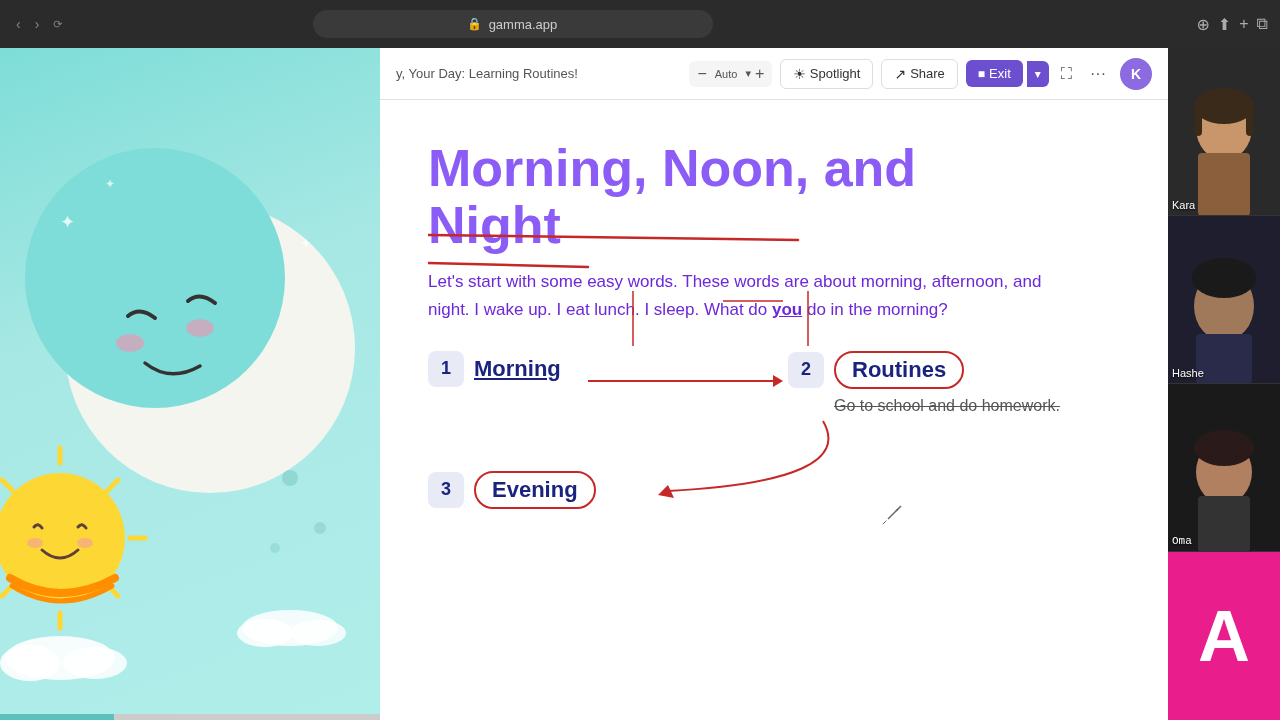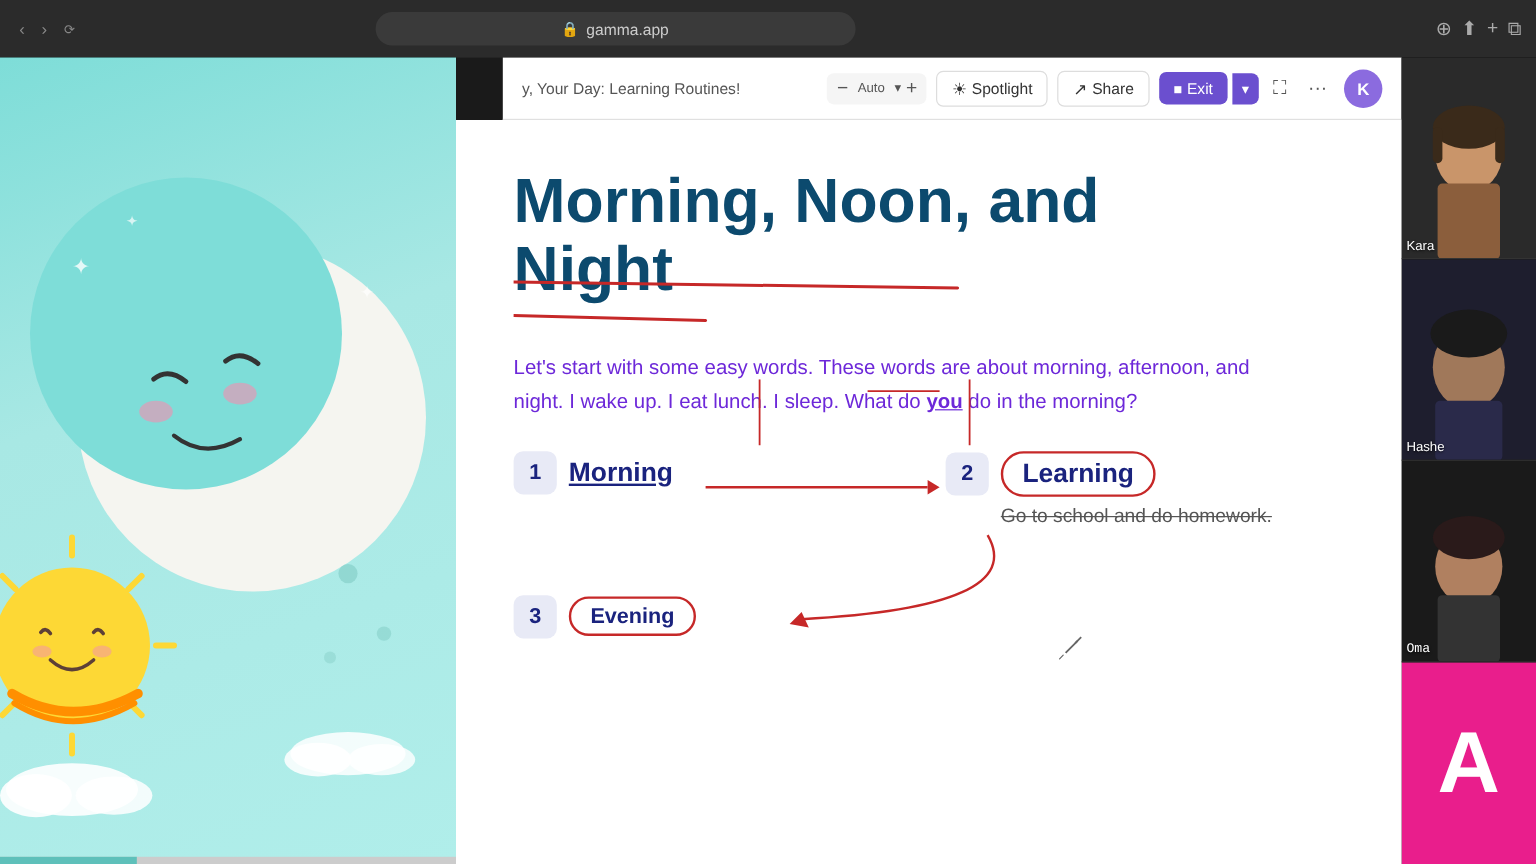--- a/index.html
+++ b/index.html
@@ -61,21 +61,20 @@
 
     
     .toolbar {
       height: 52px;
       background: #fff;
       display: flex;
       align-items: center;
       padding: 0 16px;
       gap: 8px;
       border-bottom: 1px solid #e0e0e0;
-      margin-left: 39px;
     }
     .toolbar-title {
       font-size: 13px;
       color: #444;
       flex: 1;
     }
     .toolbar-controls {
       display: flex;
       align-items: center;
       gap: 8px;
@@ -147,23 +146,23 @@
       flex: 1;
       background: #fff;
       padding: 40px 48px 32px 48px;
       overflow: hidden;
       position: relative;
     }
 
     .slide-title {
       font-size: 52px;
       font-weight: 800;
-      color: #0c4a6e;
+      color: #8b5cf6;
       line-height: 1.1;
-      margin-bottom: 39px;
+      margin-bottom: 14px;
       position: relative;
     }
 
     .slide-body {
       font-size: 17px;
       color: #6d28d9;
       line-height: 1.6;
       margin-bottom: 28px;
       max-width: 640px;
     }
@@ -431,31 +430,31 @@
         <div class="item-card" style="left:0;top:0;">
           <div class="item-header">
             <div class="item-number">1</div>
             <span class="item-title">Morning</span>
           </div>
         </div>
 
         <div class="item-card" style="left:360px;top:0;">
           <div class="item-header">
             <div class="item-number">2</div>
-            <span class="afternoon-box" style="font-size:22px;font-weight:bold;color:#1a237e;">Learning</span>
+            <span class="afternoon-box" style="font-size:22px;font-weight:bold;color:#1a237e;">Routines</span>
           </div>
           <div class="item-desc" style="padding-left:46px;">
             <span style="text-decoration:line-through;color:#555;">Go to school and do homework.</span>
           </div>
         </div>
 
         <div class="item-card" style="left:0;top:120px;">
           <div class="item-header">
             <div class="item-number">3</div>
-            <span class="evening-box" style="font-size:18px;font-weight:bold;color:#1a237e;">Evening</span>
+            <span class="evening-box" style="font-size:22px;font-weight:bold;color:#1a237e;">Evening</span>
           </div>
         </div>
 
         <svg style="position:absolute;top:-60px;left:0;width:720px;height:320px;pointer-events:none;">
 
           <line x1="205" y1="0" x2="205" y2="55" stroke="#c62828" stroke-width="1.5"></line>
           <line x1="295" y1="10" x2="355" y2="10" stroke="#c62828" stroke-width="1.5"></line>
           <line x1="380" y1="0" x2="380" y2="55" stroke="#c62828" stroke-width="1.5"></line>
 
           <line x1="160" y1="90" x2="345" y2="90" stroke="#c62828" stroke-width="2"></line>

